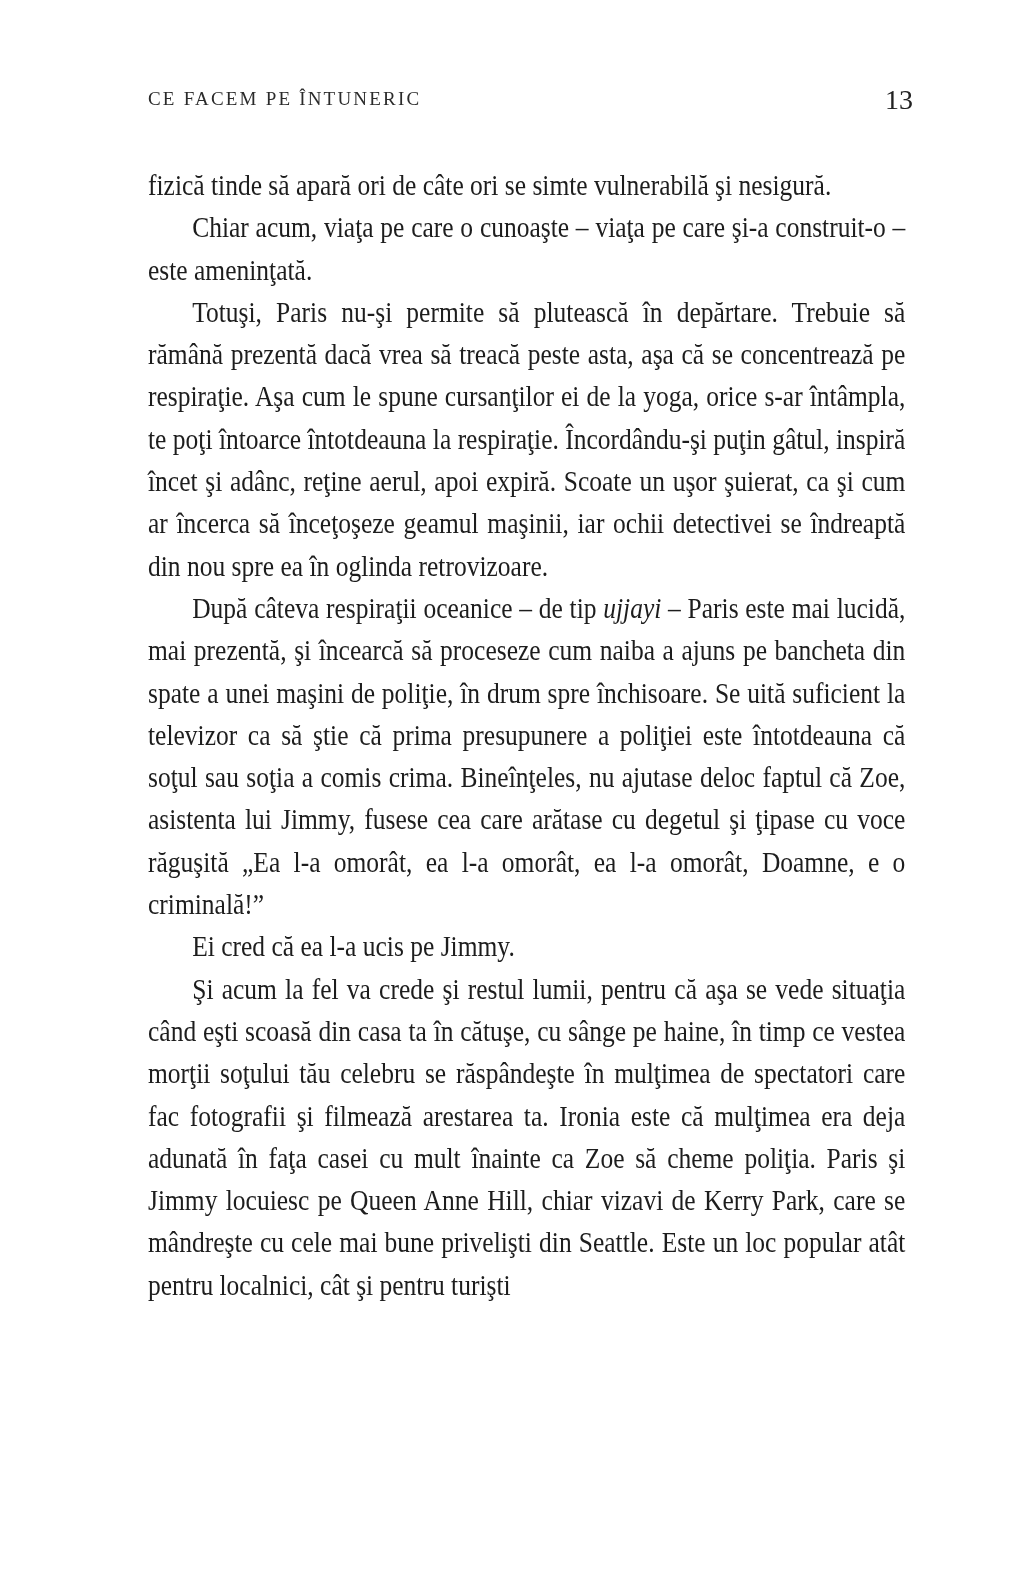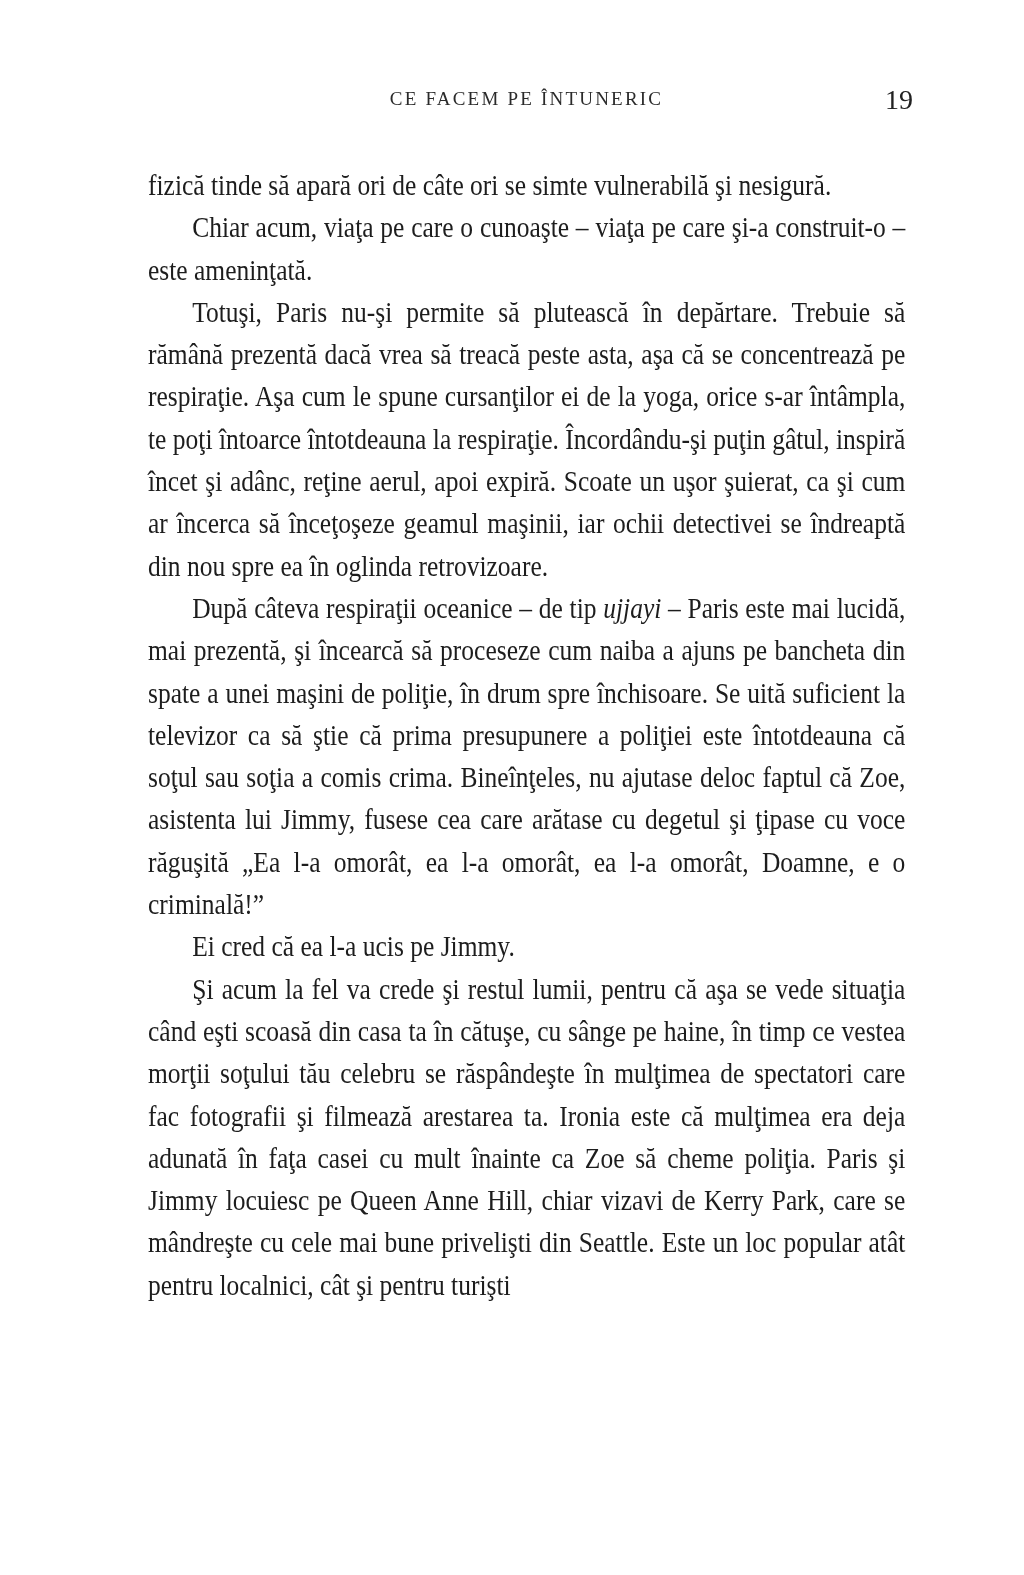--- a/index.html
+++ b/index.html
@@ -21,21 +21,21 @@
     top: 84px;
     left: 148px;
     width: 757px;
     height: 28px;
   }
   .head-title {
     position: absolute;
     left: 0;
     right: 0;
     top: 4px;
-    text-align: center;
+    text-align: left;
     font-size: 19px;
     letter-spacing: 2.2px;
     color: #2b2b2b;
     white-space: nowrap;
   }
   .head-page {
     position: absolute;
     right: -8px;
     top: 0;
     font-size: 28px;
@@ -66,21 +66,21 @@
     font-style: italic;
   }
 </style>
 </head>
 <body>
 
 <div class="page">
 
   <header class="running-head">
     <div class="head-title">CE FACEM PE ÎNTUNERIC</div>
-    <div class="head-page">19</div>
+    <div class="head-page">13</div>
   </header>
 
   <main class="body-text">
       <p class="no-indent"><span>fizică tinde să apară ori de câte ori se simte vulnerabilă şi nesigură.</span></p>
       <p><span>Chiar acum, viaţa pe care o cunoaşte – viaţa pe care şi-a construit-o – este ameninţată.</span></p>
       <p><span>Totuşi, Paris nu-şi permite să plutească în depărtare. Trebuie să rămână prezentă dacă vrea să treacă peste asta, aşa că se concentrează pe respiraţie. Aşa cum le spune cursanţilor ei de la yoga, orice s-ar întâmpla, te poţi întoarce întotdeauna la respiraţie. Încordându-şi puţin gâtul, inspiră încet şi adânc, reţine aerul, apoi expiră. Scoate un uşor şuierat, ca şi cum ar încerca să înceţoşeze geamul maşinii, iar ochii detectivei se îndreaptă din nou spre ea în oglinda retrovizoare.</span></p>
       <p><span>După câteva respiraţii oceanice – de tip </span><em>ujjayi</em><span> – Paris este mai lucidă, mai prezentă, şi încearcă să proceseze cum naiba a ajuns pe bancheta din spate a unei maşini de poliţie, în drum spre închisoare. Se uită suficient la televizor ca să ştie că prima presupunere a poliţiei este întotdeauna că soţul sau soţia a comis crima. Bineînţeles, nu ajutase deloc faptul că Zoe, asistenta lui Jimmy, fusese cea care arătase cu degetul şi ţipase cu voce răguşită „Ea l-a omorât, ea l-a omorât, ea l-a omorât, Doamne, e o criminală!”</span></p>
       <p><span>Ei cred că ea l-a ucis pe Jimmy.</span></p>
       <p><span>Şi acum la fel va crede şi restul lumii, pentru că aşa se vede situaţia când eşti scoasă din casa ta în cătuşe, cu sânge pe haine, în timp ce vestea morţii soţului tău celebru se răspândeşte în mulţimea de spectatori care fac fotografii şi filmează arestarea ta. Ironia este că mulţimea era deja adunată în faţa casei cu mult înainte ca Zoe să cheme poliţia. Paris şi Jimmy locuiesc pe Queen Anne Hill, chiar vizavi de Kerry Park, care se mândreşte cu cele mai bune privelişti din Seattle. Este un loc popular atât pentru localnici, cât şi pentru turişti</span></p>
     </main>

